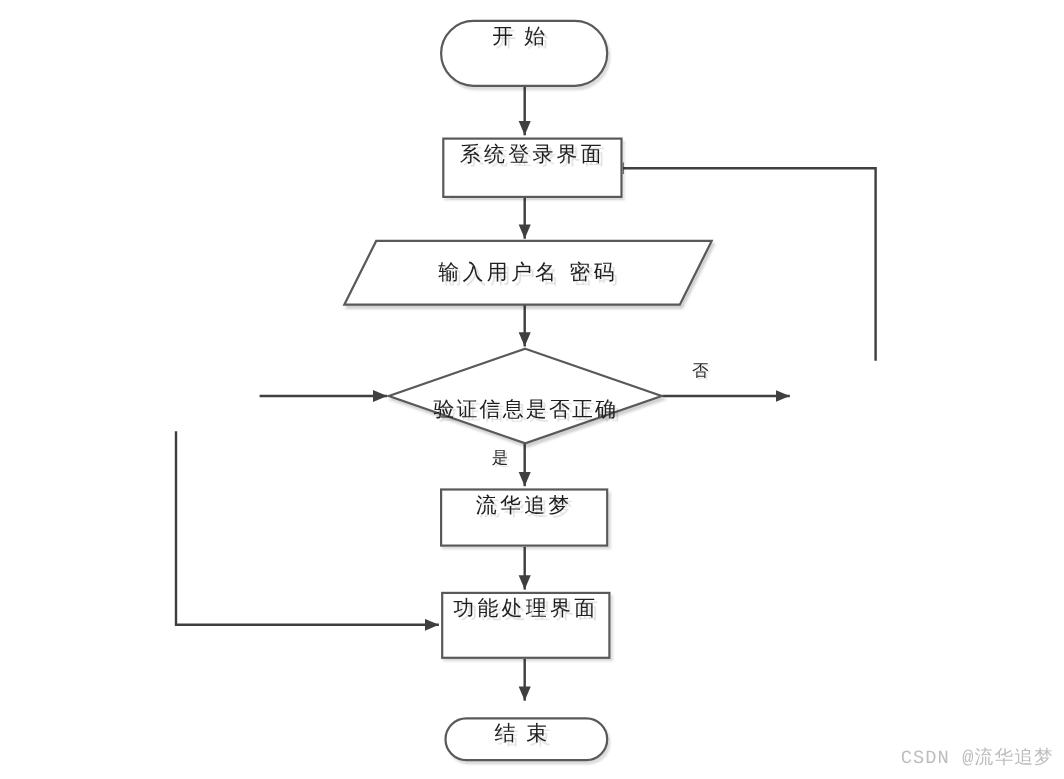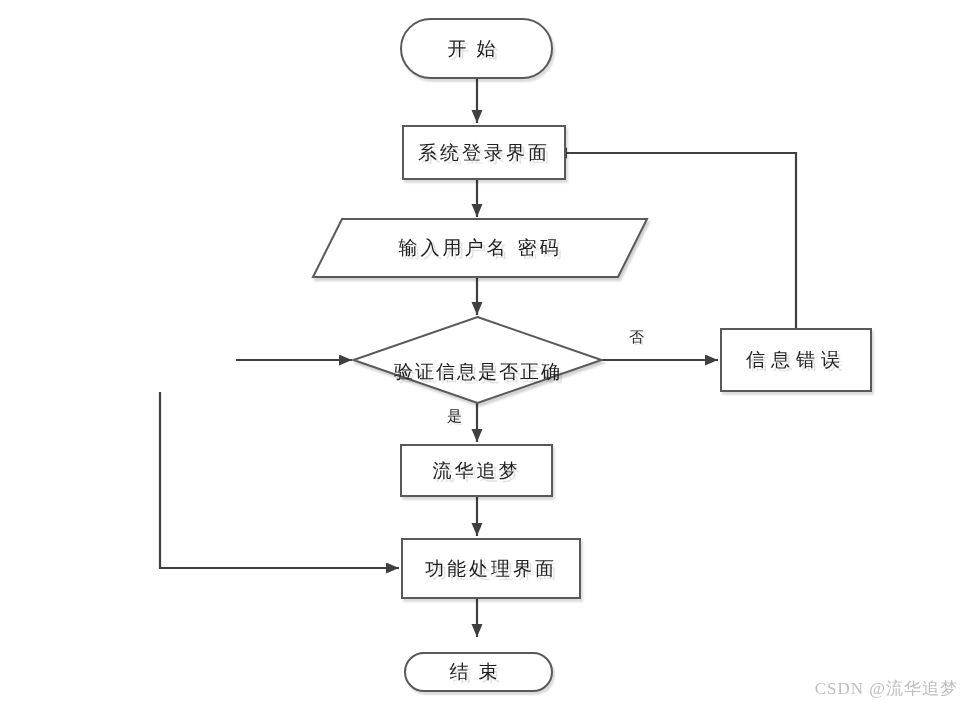--- a/index.html
+++ b/index.html
@@ -21,21 +21,21 @@
     fill:none;
     stroke:#3f3f3f;
     stroke-width:2.2;
   }
   .node{
     position:absolute;
     box-sizing:border-box;
     background:#ffffff;
     border:2px solid #595959;
     box-shadow:2px 3px 2px rgba(0,0,0,0.14);
-    display:flex;align-items:center;justify-content:center;
+    display:flex;justify-content:center;
     font-size:19px;color:#1f1f1f;letter-spacing:3px;
     text-shadow:3px 3px 1px rgba(0,0,0,0.14);
     text-align:center;
   }
   .stadium{border-radius:31px;}
   .float-label{
     position:absolute;
     box-sizing:border-box;
     display:flex;align-items:center;justify-content:center;
     font-size:19px;color:#1f1f1f;letter-spacing:3px;
@@ -44,21 +44,21 @@
     pointer-events:none;
   }
   .edge-label{
     position:absolute;
     font-size:15px;color:#262626;
     text-shadow:2px 2px 1px rgba(0,0,0,0.12);
   }
   .watermark{
     position:absolute;
     right:9px;bottom:8px;
-    font-family:Liberation Serif, serif;
+    font-family:Liberation Mono, monospace;
     font-size:17px;
     color:#bdbdbd;
     text-shadow:1px 1px 0 #ffffff;
     letter-spacing:1px;
   }
 </style>
 </head>
 <body>
 
 <div class="canvas">
@@ -88,29 +88,26 @@
 
   <div class="node stadium" style="left:400px;top:18px;width:153px;height:61px;letter-spacing:10px;">
     <span>开始</span>
   </div>
 
   <div class="node" style="left:402px;top:125px;width:164px;height:55px;">
     <span>系统登录界面</span>
   </div>
 
 
-  <div class="node" style="left:720px;top:328px;width:152px;height:64px;letter-spacing:6px;">
-    <span>信息错误</span>
-  </div>
 
   <div class="node" style="left:400px;top:444px;width:153px;height:53px;">
     <span>流华追梦</span>
   </div>
 
-  <div class="node" style="left:401px;top:538px;width:180px;height:61px;">
+  <div class="node" style="left:401px;top:538px;width:154px;height:61px;">
     <span>功能处理界面</span>
   </div>
 
   <div class="node stadium" style="left:404px;top:652px;width:149px;height:40px;letter-spacing:10px;">
     <span>结束</span>
   </div>
 
   <div class="float-label" style="left:340px;top:219px;width:280px;height:58px;justify-content:center;">
     <span>输入用户名 密码</span>
   </div>

